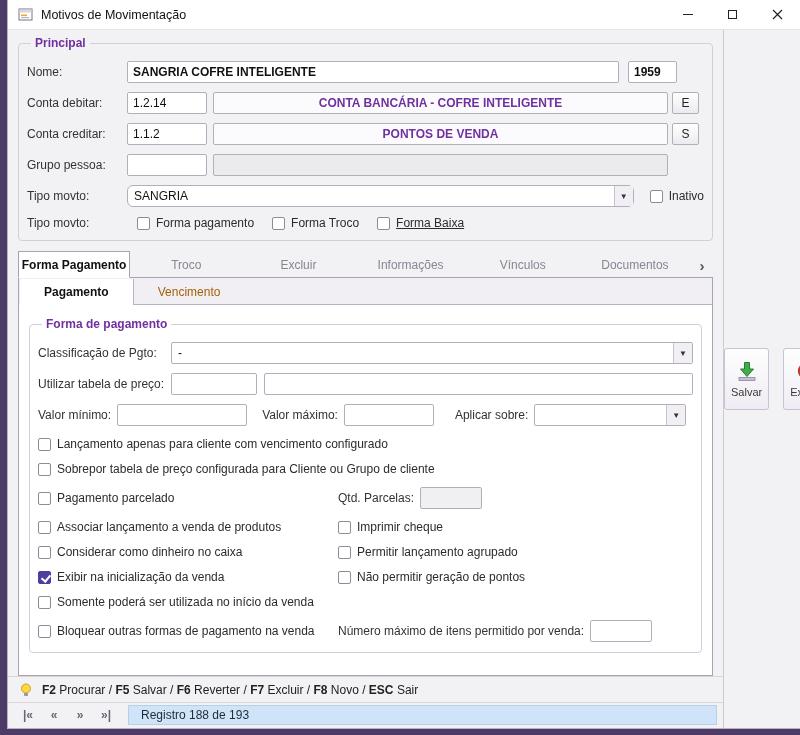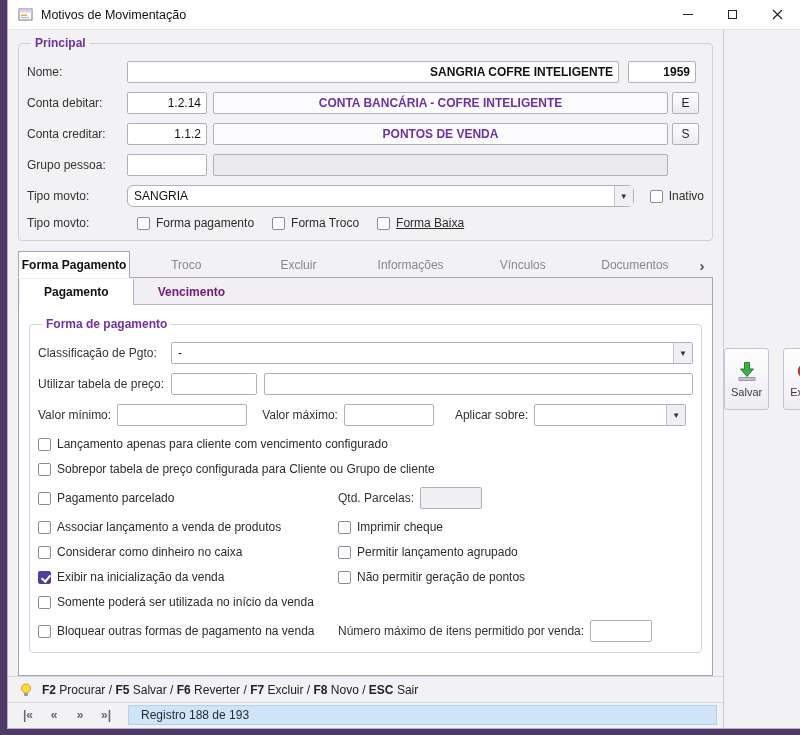--- a/index.html
+++ b/index.html
@@ -33,21 +33,21 @@
     align-items:center; justify-content:center; gap:4px;
     font-family:"Liberation Sans",sans-serif; font-size:11px; color:#3a3a3a; cursor:default; }
   .side-btn.bottom { margin-top:auto; }
   
   fieldset { border:1px solid #d3cedb; border-radius:4px; margin:0 10px; padding:2px 8px 10px; min-inline-size:0; }
   legend { color:var(--accent,#7030a0); font-weight:700; font-size:12px; padding:0 4px; margin-left:4px; }
   .frow { display:flex; align-items:center; margin-top:9px; }
   .frow .lbl { width:100px; flex:none; font-size:12px; color:#333; }
   .lbl { font-size:12px; color:#333; }
   .tb { height:22px; border:1px solid #b3aebc; border-radius:2px; background:#fff;
-    font-family:"Liberation Sans",sans-serif; font-size:12px; color:#111; padding:0 5px;text-align:right; }
+    font-family:"Liberation Sans",sans-serif; font-size:12px; color:#111; padding:0 5px; }
   .tb.bold { font-weight:700; }
   .tb.disabled { background:#f0eff2; }
   .ro-desc { display:flex; align-items:center; justify-content:center; height:22px;
     border:1px solid #b3aebc; border-radius:2px; background:#fbfafc;
     font-size:12px; font-weight:700; color:var(--accent,#7030a0); }
   .ro-desc.empty { background:#ebeaed; }
   .sq-btn { width:27px; height:22px; border:1px solid #b3aebc; border-radius:2px;
     background:linear-gradient(#fff,#eceaef); font-size:12px; color:#222; padding:0; }
   .combo { display:flex; height:22px; border:1px solid #b3aebc; border-radius:2px; background:#fff; }
   .combo .val { flex:1; display:flex; align-items:center; padding:0 6px; font-size:12px; color:#111; overflow:hidden; white-space:nowrap; }
@@ -61,21 +61,21 @@
   
   .tabstrip { display:flex; align-items:flex-end; margin:10px 10px -1px; height:27px; position:relative; z-index:2; }
   .tab { flex:1; text-align:center; white-space:nowrap; font-size:12px; color:#8a8494;
     padding:6px 2px 5px; border:1px solid transparent; cursor:default; }
   .tab.active { background:#fff; border-color:#a9a2b4; border-bottom-color:#fff; color:#111; font-weight:700; }
   .tab-scroll { width:22px; flex:none; text-align:center; color:#555; font-size:15px; font-weight:700; padding-bottom:4px; }
   .page-outer { margin:0 10px; border:1px solid #a9a2b4; background:#fff; flex:1;
     display:flex; flex-direction:column; min-height:0; }
   .subtabstrip { display:flex; align-items:flex-end; background:#f1eff3; height:27px;
     border-bottom:1px solid #b9b2c4; }
-  .subtab { padding:6px 24px 5px; font-size:12px; color:#701a75; cursor:default;font-weight:bold; }
+  .subtab { padding:6px 24px 5px; font-size:12px; color:#a16207; cursor:default; }
   .subtab.active { background:#fff; color:#111; font-weight:700;
     border-right:1px solid #b9b2c4; border-left:1px solid #f1eff3; margin-bottom:-1px; padding-bottom:6px; }
   .page { flex:1; padding:12px 10px 8px; min-height:0; }
   
   .prow { display:flex; align-items:center; margin-top:9px; }
   .lblw { width:133px; flex:none; }
   .crow { display:flex; align-items:center; margin-top:11px; }
   .col1 { width:300px; flex:none; }
   
   .statusbar { height:26px; flex:none; border-top:1px solid #d8d4dd; display:flex;
@@ -125,21 +125,21 @@
   <div class="body-row">
 
     <div class="main">
 
       <fieldset>
         <legend>Principal</legend>
 
         <div class="frow">
           <span class="lbl" style="width:100px;flex:none;">Nome:</span>
           <input class="tb bold" style="width: 492px;" value="SANGRIA COFRE INTELIGENTE">
-          <input class="tb bold" style="width: 68px; margin-left: 9px;" value="1959">
+          <input class="tb bold" style="width: 49px; margin-left: 9px;" value="1959">
         </div>
 
         <div class="frow">
           <span class="lbl" style="width:100px;flex:none;">Conta debitar:</span>
           <input class="tb" style="width: 80px;" value="1.2.14">
           <div class="ro-desc" style="width:455px;margin-left:6px;">CONTA BANCÁRIA - COFRE INTELIGENTE</div>
           <button class="sq-btn" style="margin-left:4px;">E</button>
         </div>
 
         <div class="frow">

